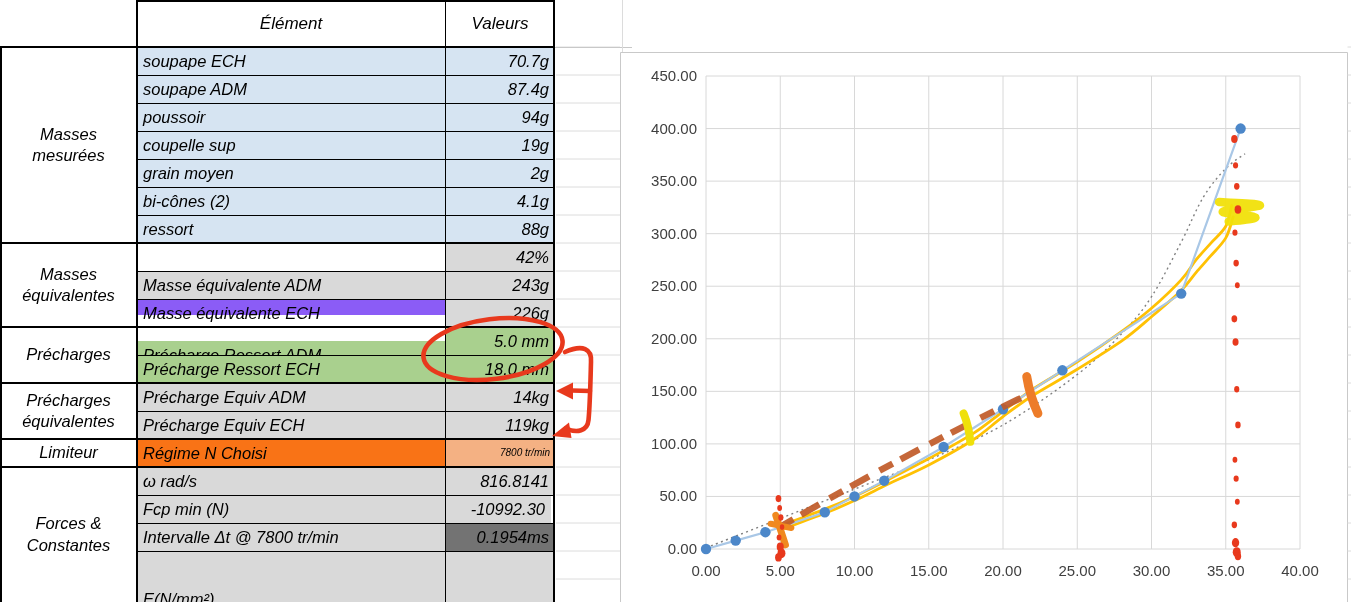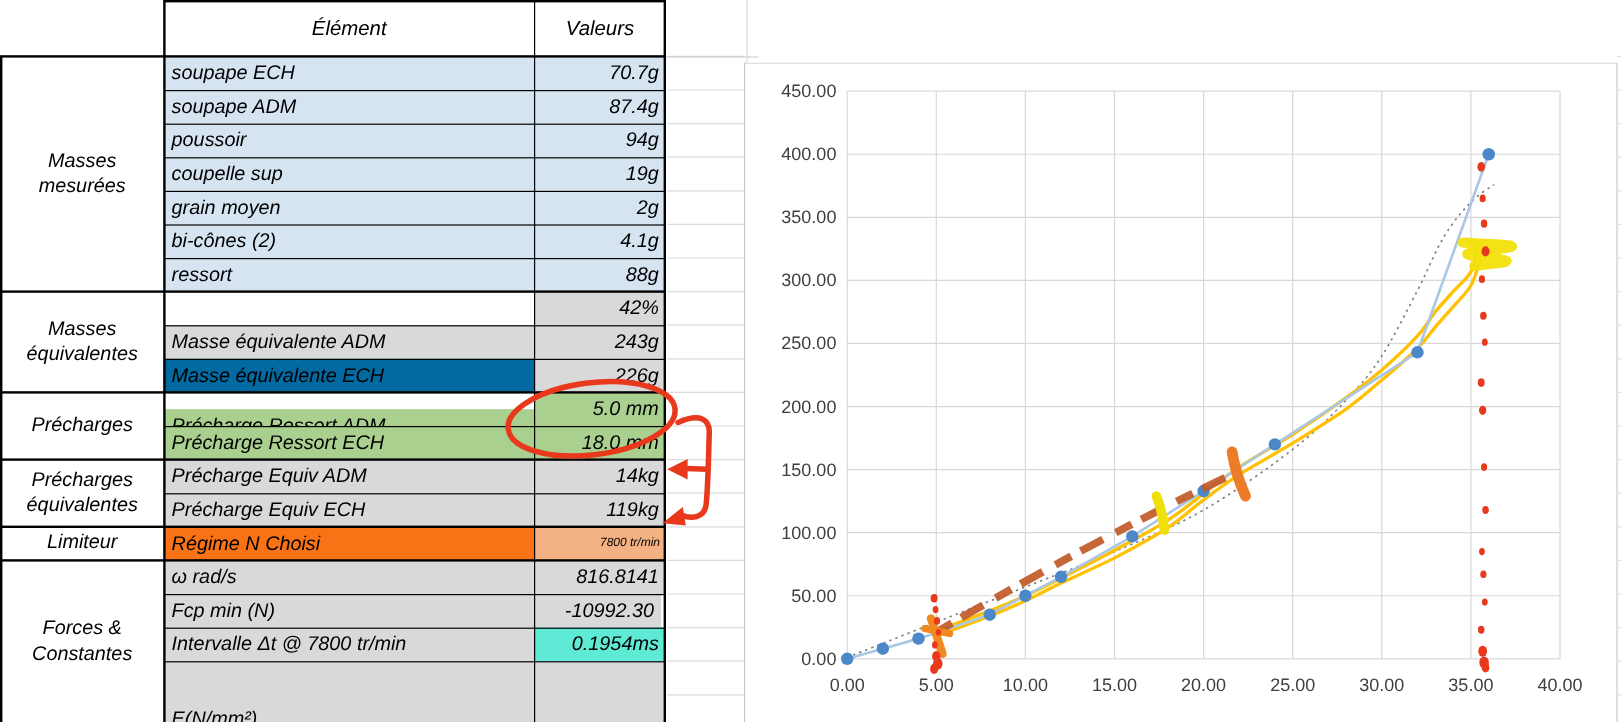--- a/index.html
+++ b/index.html
@@ -126,21 +126,21 @@
       <div class="sec-label" style="left: 0px; top: 47px; width: 137px; height: 196px;">Masses mesurées</div>
       <div class="cell" style="left: 445px; top: 243px; width: 110px; height: 28px; position: absolute; background: rgb(217, 217, 217);">
         <div class="cell-text val" style="top: 0px; line-height: 28px;">42%</div>
       </div>
       <div class="cell" style="left: 137px; top: 271px; width: 308px; height: 28px; position: absolute; background: rgb(217, 217, 217);">
         <div class="cell-text lbl" style="line-height: 28px; top: 0px;">Masse équivalente ADM</div>
       </div>
       <div class="cell" style="left: 445px; top: 271px; width: 110px; height: 28px; position: absolute; background: rgb(217, 217, 217);">
         <div class="cell-text val" style="top: 0px; line-height: 28px;">243g</div>
       </div>
-      <div class="cell" style="left: 137px; top: 299px; width: 308px; height: 28px; position: absolute; background: #0369a1;">
+      <div class="cell" style="left: 137px; top: 299px; width: 308px; height: 16px; position: absolute; background: #8b5cf6;">
         <div class="cell-text lbl" style="line-height: 28px; top: 0px;">Masse équivalente ECH</div>
       </div>
       <div class="cell" style="left: 445px; top: 299px; width: 110px; height: 28px; position: absolute; background: rgb(217, 217, 217);">
         <div class="cell-text val" style="top: 0px; line-height: 28px;">226g</div>
       </div>
       <div class="sec-label" style="left: 0px; top: 243px; width: 137px; height: 84px;">Masses équivalentes</div>
       <div class="cell" style="left: 137px; top: 327px; width: 308px; height: 28px; position: absolute; background: rgb(169, 208, 142); margin-top: 14px;">
         <div class="cell-text lbl" style="line-height: 28px; top: 0px;">Précharge Ressort ADM</div>
       </div>
       <div class="cell" style="left: 445px; top: 327px; width: 110px; height: 28px; position: absolute; background: rgb(169, 208, 142);">
@@ -181,21 +181,21 @@
       </div>
       <div class="cell" style="left: 137px; top: 495px; width: 308px; height: 28px; position: absolute; background: rgb(217, 217, 217);">
         <div class="cell-text lbl" style="line-height: 28px; top: 0px;">Fcp min (N)</div>
       </div>
       <div class="cell" style="left: 445px; top: 495px; width: 106px; height: 28px; position: absolute; background: rgb(217, 217, 217);">
         <div class="cell-text val" style="top: 0px; line-height: 28px;">-10992.30</div>
       </div>
       <div class="cell" style="left: 137px; top: 523px; width: 308px; height: 28px; position: absolute; background: rgb(217, 217, 217);">
         <div class="cell-text lbl" style="line-height: 28px; top: 0px;">Intervalle Δt @ 7800 tr/min</div>
       </div>
-      <div class="cell" style="left: 445px; top: 523px; width: 110px; height: 28px; position: absolute; background: #5eead4;">
+      <div class="cell" style="left: 445px; top: 523px; width: 110px; height: 28px; position: absolute; background: #737373;">
         <div class="cell-text val" style="top: 0px; line-height: 28px;">0.1954ms</div>
       </div>
       <div class="cell" style="left: 137px; top: 551px; width: 308px; height: 51px; position: absolute; background: rgb(217, 217, 217);">
         <div class="cell-text lbl" style="line-height: 22px; bottom: -8px;">E(N/mm²)</div>
       </div>
       <div class="cell" style="left: 445px; top: 551px; width: 110px; height: 51px; position: absolute; background: rgb(217, 217, 217);">
         <div class="cell-text val" style="top: 0px; line-height: 51px;"></div>
       </div>
       <div class="sec-label" style="left: 0px; top: 467px; width: 137px; height: 135px;">Forces &amp; Constantes</div>
       <div class="hline" style="left: 137px; top: 74.5px; width: 418px; height: 1px; position: absolute;"></div>

